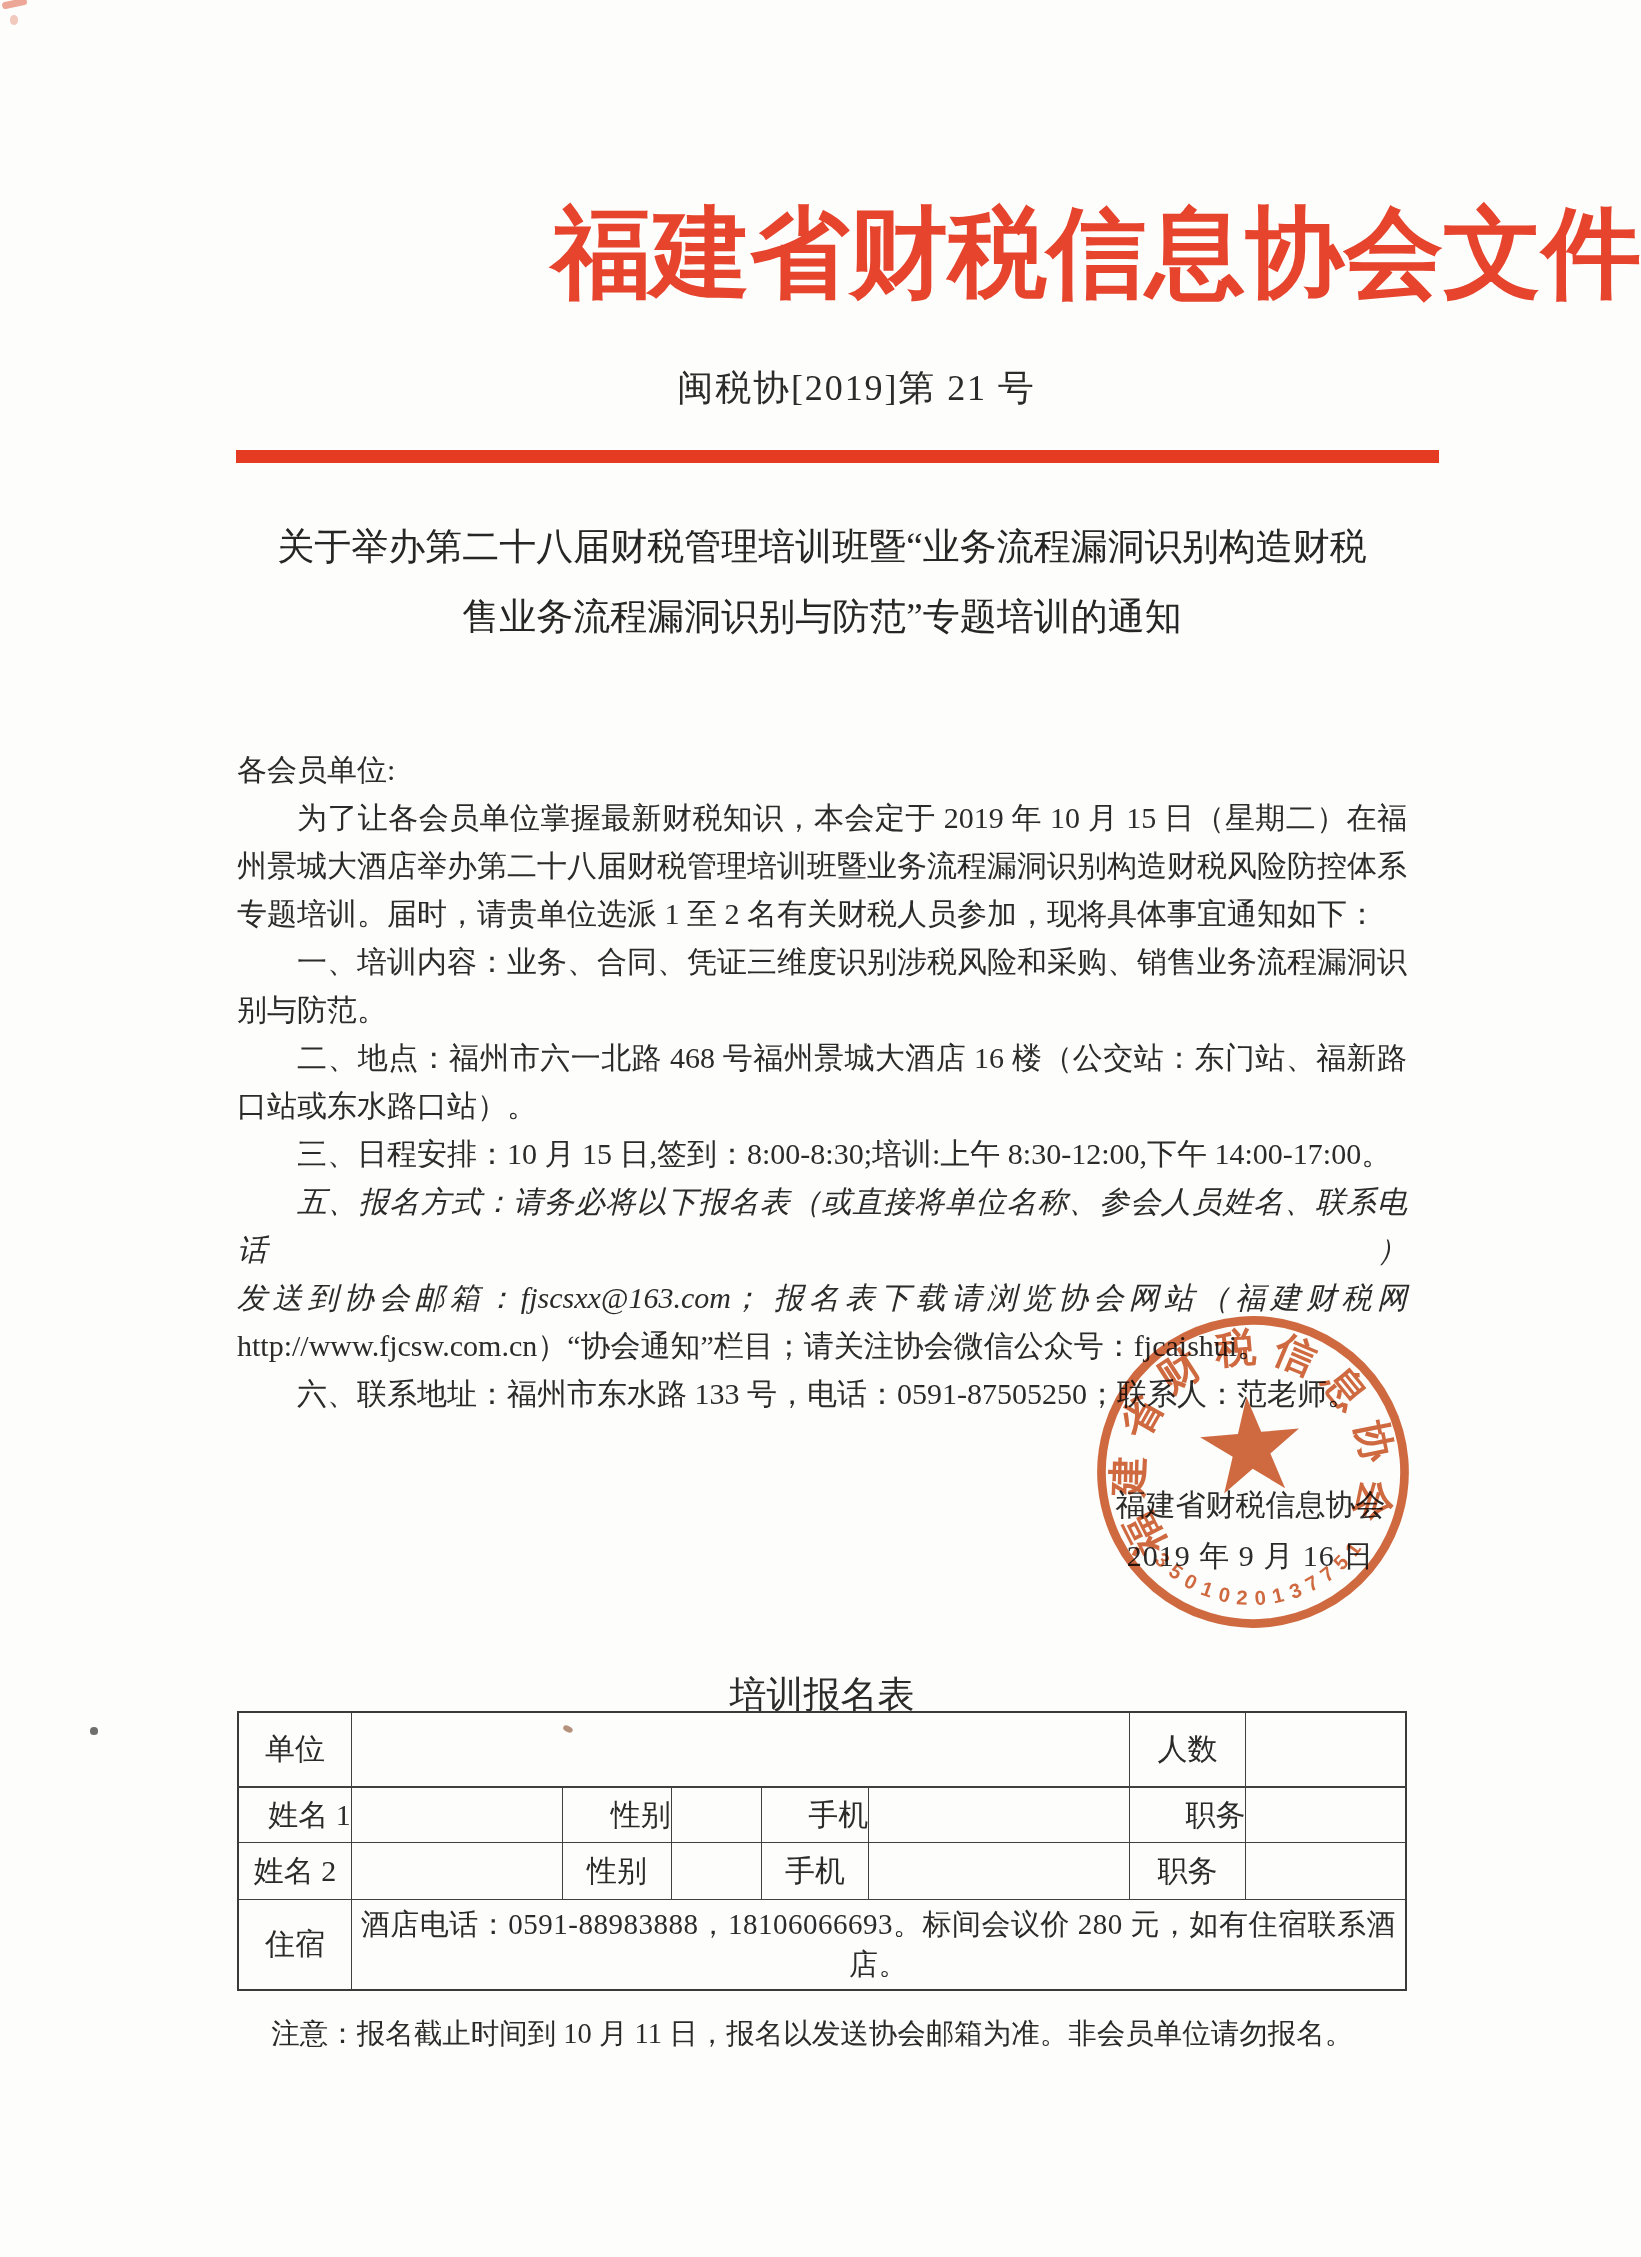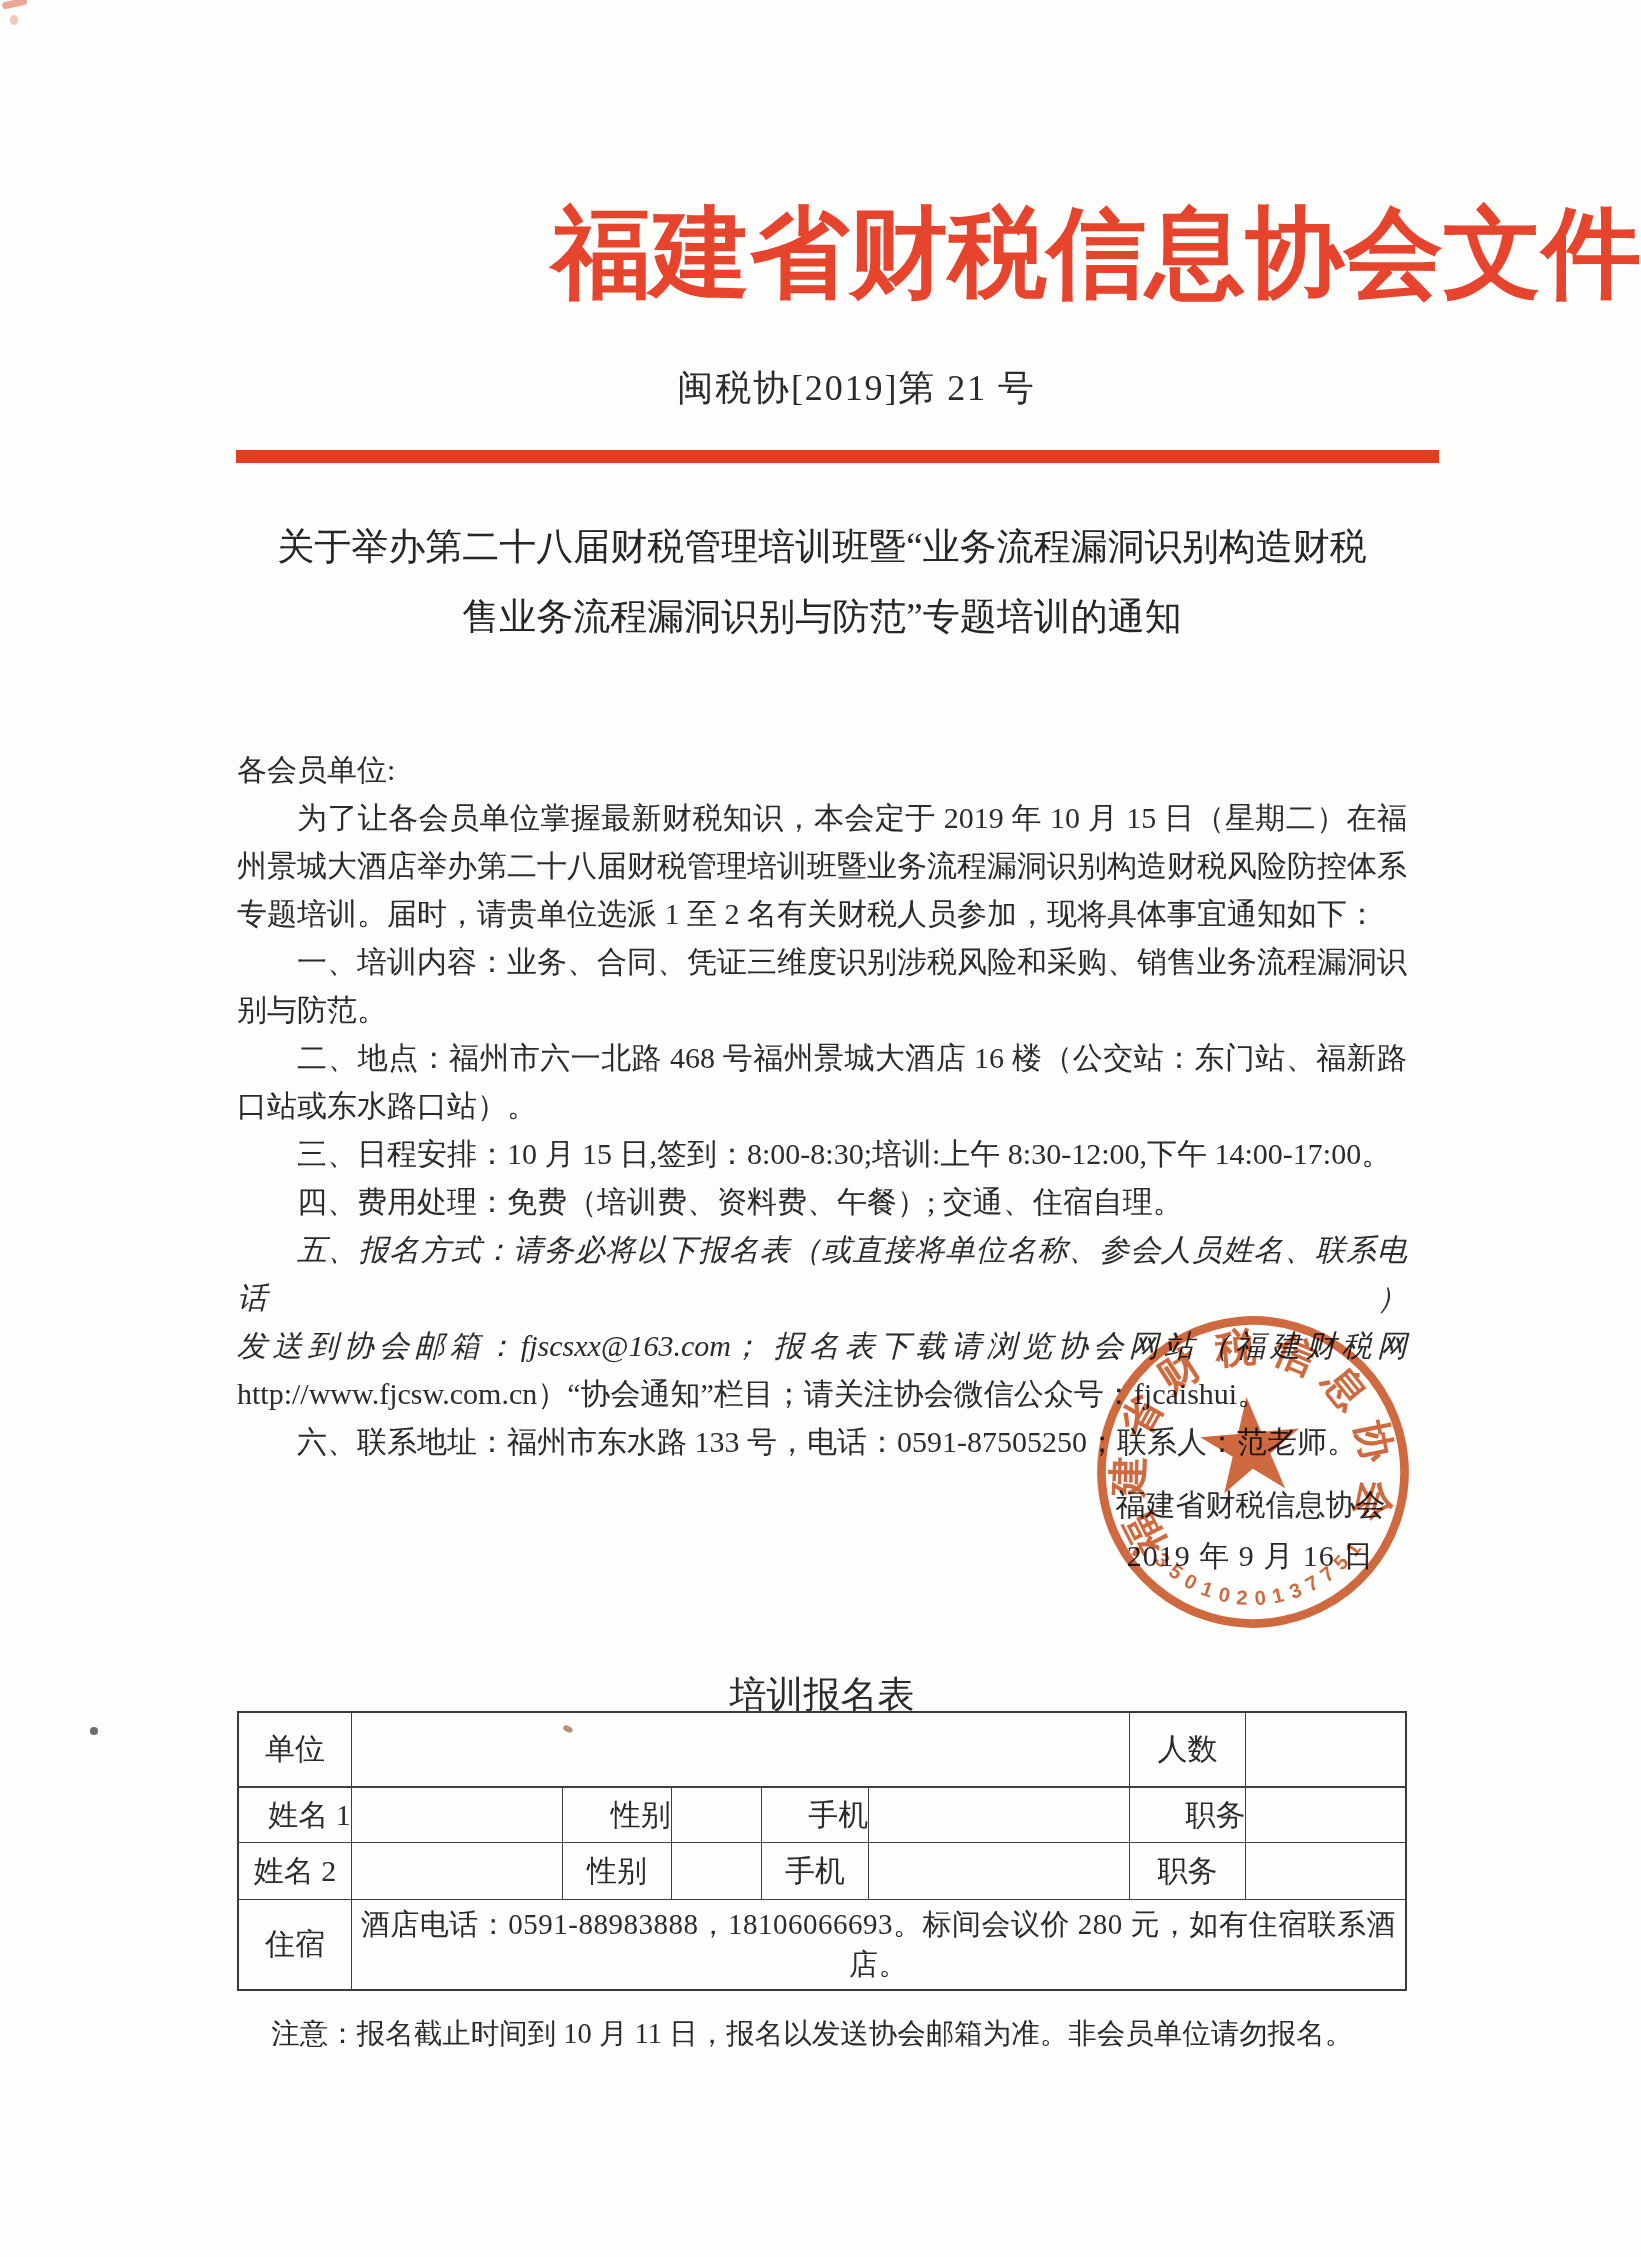--- a/index.html
+++ b/index.html
@@ -148,21 +148,20 @@
     <div>关于举办第二十八届财税管理培训班暨“业务流程漏洞识别构造财税</div>
     <div>售业务流程漏洞识别与防范”专题培训的通知</div>
   </div>
 
   <div class="body-text">
     <p>各会员单位:</p>
     <p class="indent">为了让各会员单位掌握最新财税知识，本会定于 2019 年 10 月 15 日（星期二）在福州景城大酒店举办第二十八届财税管理培训班暨业务流程漏洞识别构造财税风险防控体系专题培训。届时，请贵单位选派 1 至 2 名有关财税人员参加，现将具体事宜通知如下：</p>
     <p class="indent">一、培训内容：业务、合同、凭证三维度识别涉税风险和采购、销售业务流程漏洞识别与防范。</p>
     <p class="indent">二、地点：福州市六一北路 468 号福州景城大酒店 16 楼（公交站：东门站、福新路口站或东水路口站）。</p>
     <p class="indent">三、日程安排：10 月 15 日,签到：8:00-8:30;培训:上午 8:30-12:00,下午 14:00-17:00。</p>
-    <p class="indent">四、费用处理：免费（培训费、资料费、午餐）; 交通、住宿自理。</p>
     <p class="indent jline">五、报名方式：请务必将以下报名表（或直接将单位名称、参会人员姓名、联系电话）</p>
     <p class="jline">发送到协会邮箱：fjscsxx@163.com； 报名表下载请浏览协会网站（福建财税网</p>
     <p class="lastline">http://www.fjcsw.com.cn）“协会通知”栏目；请关注协会微信公众号：fjcaishui。</p>
     <p class="indent">六、联系地址：福州市东水路 133 号，电话：0591-87505250；联系人：范老师。</p>
   </div>
 
   <div class="signature">
     <div class="sig-org">福建省财税信息协会</div>
     <div class="sig-date">2019 年 9 月 16 日</div>
   </div>

